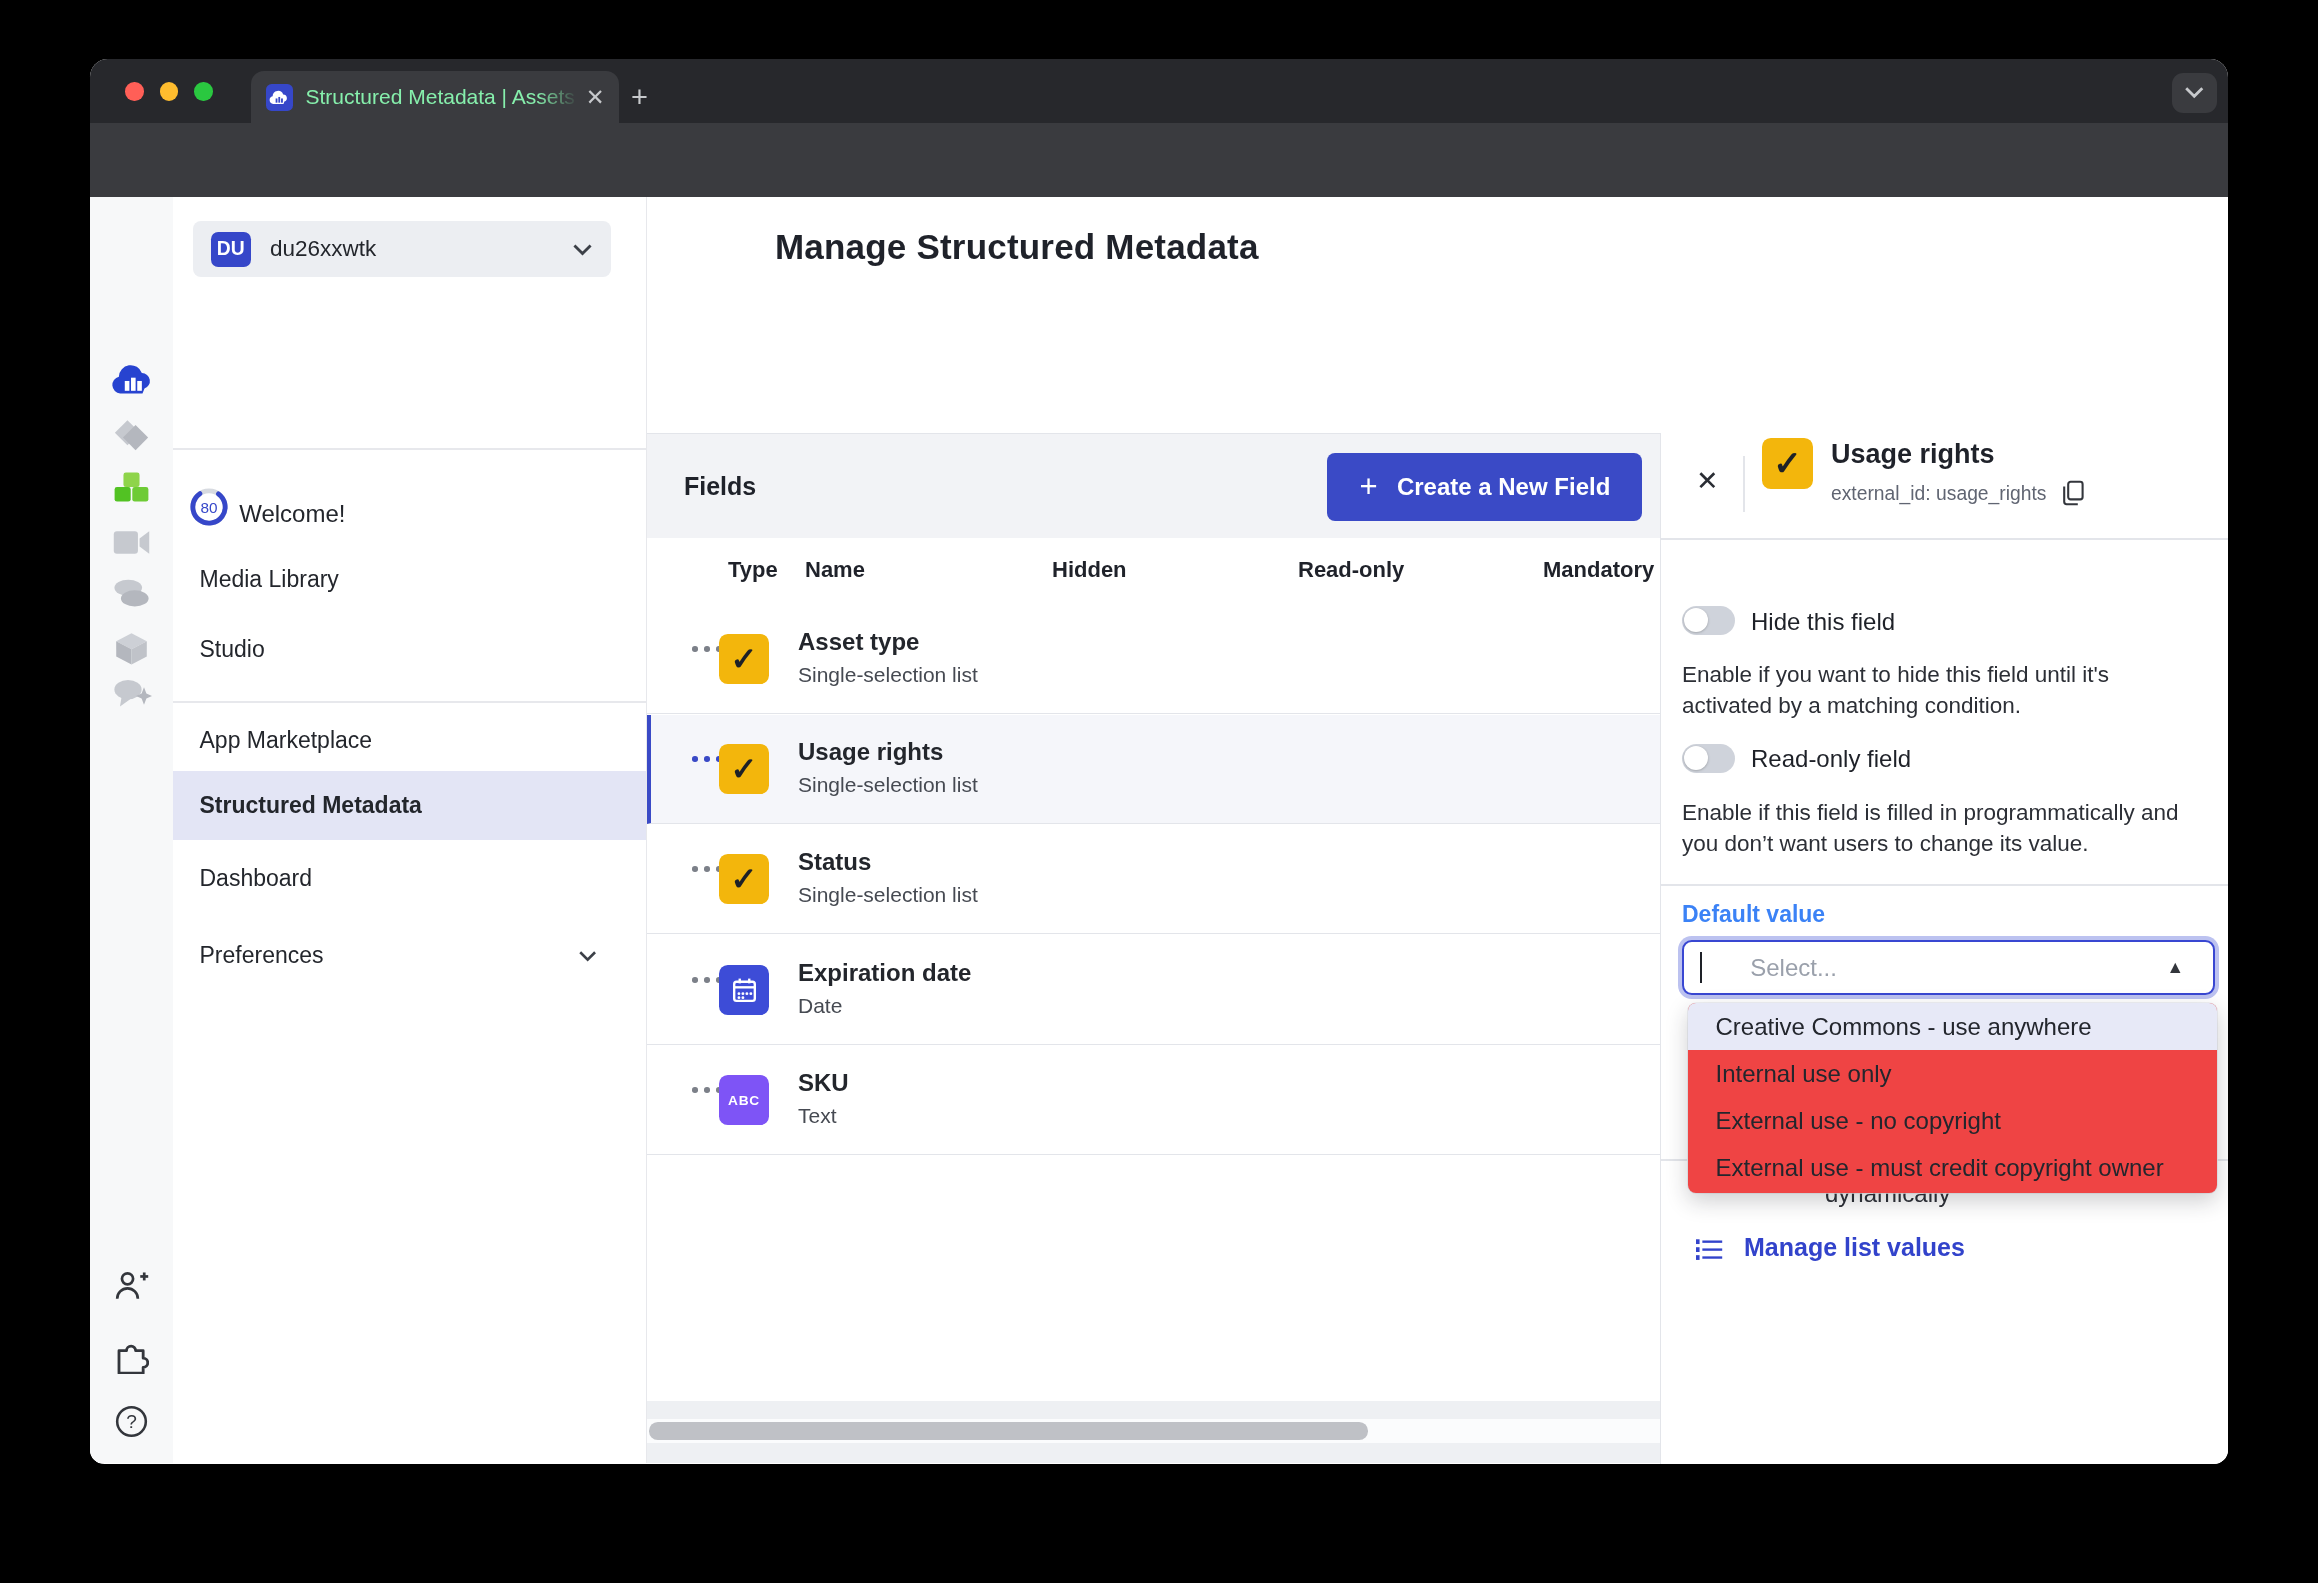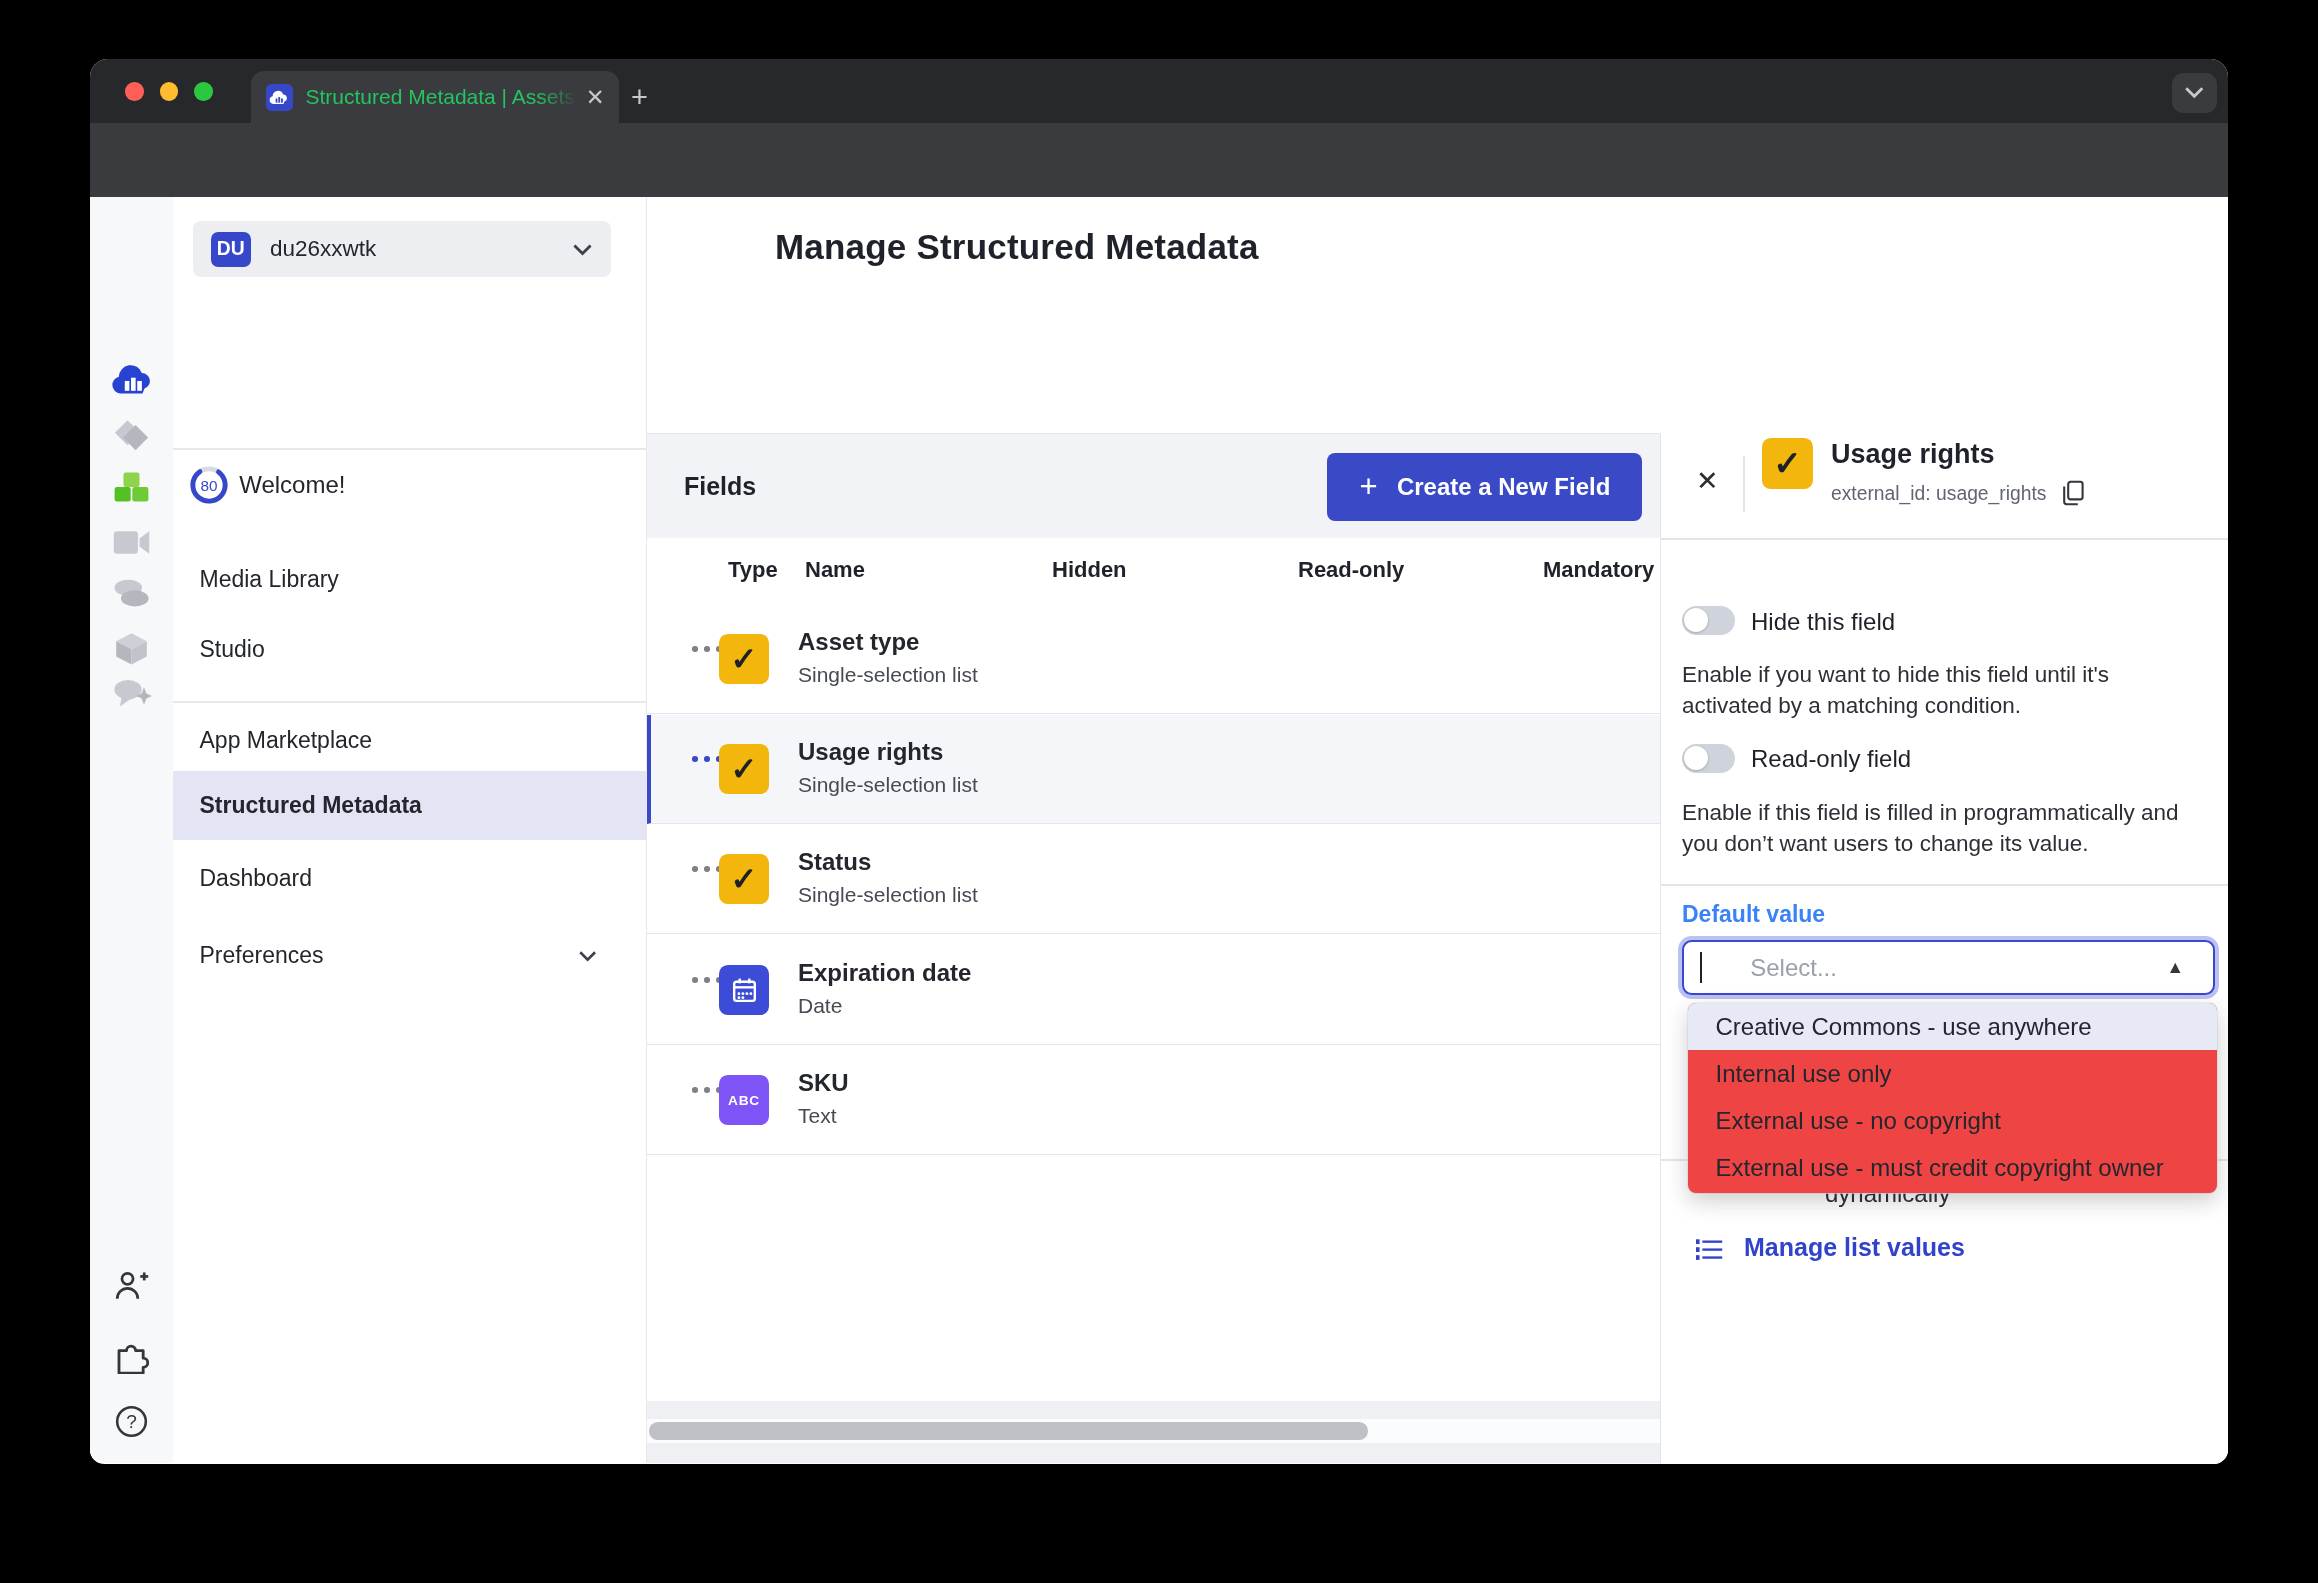--- a/index.html
+++ b/index.html
@@ -9,21 +9,21 @@
   .win { position:absolute; left:90px; top:59px; width:2138px; height:1405px;
          border-radius:17.7px 17.7px 14.5px 14.5px; overflow:hidden; background:#fff; }
 
   
   .tabstrip { position:absolute; left:0; top:0; width:100%; height:64px; background:#27282c; }
   .lights { position:absolute; left:35px; top:23px; display:flex; gap:16px; }
   .light { width:18.5px; height:18.5px; border-radius:50%; }
   .tab { position:absolute; left:161px; top:12px; width:368px; height:52px; background:#3a3b3f;
          border-radius:13px 13px 0 0; display:flex; align-items:center; padding:0 14.5px; }
   .favicon { width:27px; height:27px; border-radius:5.6px; background:#3647c9; display:flex; align-items:center; justify-content:center; flex:0 0 auto; }
-  .tab-title { color:#22c55e; font-size:21px; margin-left:13px; white-space:nowrap; overflow:hidden; flex:1 1 auto;
+  .tab-title { color:#86efac; font-size:21px; margin-left:13px; white-space:nowrap; overflow:hidden; flex:1 1 auto;
                -webkit-mask-image:linear-gradient(90deg,#000 85%,transparent); mask-image:linear-gradient(90deg,#000 85%,transparent); }
   .tab-close { color:#c7c9cc; font-size:22.5px; margin-left:8px; flex:0 0 auto; cursor:default; }
   .newtab { position:absolute; left:541px; top:24px; color:#c7c9cc; font-size:29px; line-height:29px; }
   .tabsearch { position:absolute; left:2082px; top:13.7px; width:45px; height:40px; border-radius:11.3px; background:#3a3b3f;
                display:flex; align-items:center; justify-content:center; }
   .toolbar { position:absolute; left:0; top:64px; width:100%; height:74px; background:#3a3b3f; }
   .nav-ic { position:absolute; top:84px; font-size:27px; color:#c7c9cc; }
   .urlbar { position:absolute; left:195px; top:75px; width:1657px; height:56px; background:#1f2023; border-radius:28px;
             display:flex; align-items:center; padding:0 21px; }
   .url-text { color:#e6e7e9; font-size:22px; margin-left:17.7px; white-space:nowrap; flex:1 1 auto; overflow:hidden; }
@@ -43,21 +43,21 @@
   .navpanel { position:absolute; left:83px; top:0; width:474px; height:100%; background:#fff; border-right:1.6px solid #e7e8ec; }
   .acct { position:absolute; left:20px; top:24px; width:418px; height:56px; background:#eceef2; border-radius:8px;
           display:flex; align-items:center; padding:0 17.7px; }
   .du { width:40px; height:35px; border-radius:7.2px; background:#3647c9; color:#fff; font-size:19.3px; font-weight:bold;
         display:flex; align-items:center; justify-content:center; }
   .acct-name { font-size:22.5px; color:#23262c; margin-left:19.3px; flex:1; }
   .nav-div { position:absolute; left:0; width:100%; height:1.6px; background:#e7e8ec; }
   .nav-item { position:absolute; left:0; width:100%; height:53px; display:flex; align-items:center; padding-left:26.5px;
               font-size:23px; color:#23262c; }
   .nav-item.sel { background:#e3e5f5; font-weight:bold; height:69px; }
-  .welcome-row { position:absolute; left:0; top:261px; width:100%; height:53px; display:flex; align-items:center; padding-left:14.5px; }
+  .welcome-row { position:absolute; left:0; top:278px; width:100%; height:53px; display:flex; align-items:flex-end; padding-left:14.5px; }
   .welcome-label { font-size:24px; color:#23262c; margin-left:9.7px; }
   .chev { stroke:#3c4048; stroke-width:3.5; fill:none; }
 
   
   .main { position:absolute; left:557px; top:0; width:1582px; height:100%; }
   .page-title { position:absolute; left:128px; top:30px; font-size:35px; font-weight:650; color:#1f222a; letter-spacing:0.2px; }
   .title-div { position:absolute; left:0; top:236px; width:100%; height:1.6px; background:#e3e5ea; }
   .vdiv { position:absolute; left:1013px; top:236px; width:1.6px; height:1031px; background:#e3e5ea; }
 
   .fields-band { position:absolute; left:0; top:237px; width:1013px; height:104px; background:#f2f3f6;

